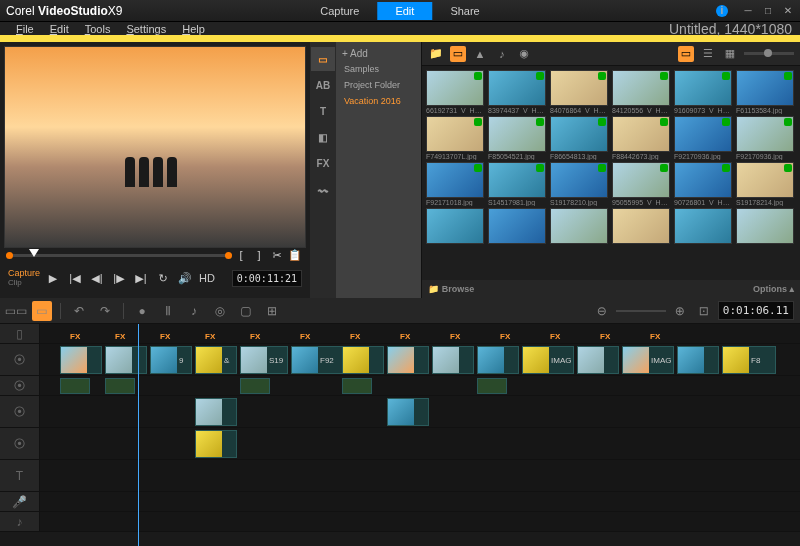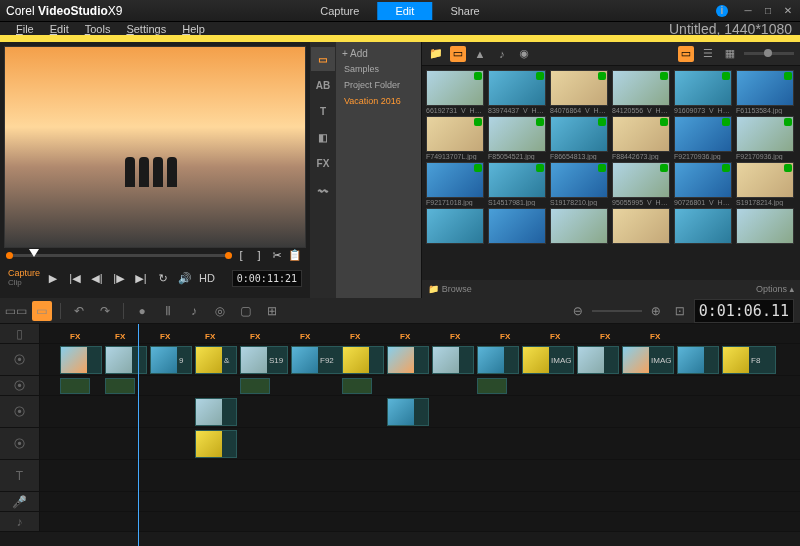--- a/index.html
+++ b/index.html
@@ -51,30 +51,30 @@
 .lib-grid { flex: 1; overflow: hidden; padding: 4px; }
 .grid-row { display: flex; gap: 4px; margin-bottom: 2px; }
 .thumb { width: 58px; }
 .thumb-img { width: 58px; height: 36px; background: linear-gradient(135deg,#87ceeb,#f4a460); position: relative; border: 1px solid #333; }
 .thumb-img.t1 { background: linear-gradient(135deg,#b0d4e3,#8aa88a); }
 .thumb-img.t2 { background: linear-gradient(135deg,#5bb5d8,#2a7a9a); }
 .thumb-img.t3 { background: linear-gradient(135deg,#e8d4a0,#c4a878); }
 .thumb-img.t4 { background: linear-gradient(135deg,#4a9fd8,#2060a0); }
 .thumb-check { position: absolute; top: 1px; right: 1px; width: 8px; height: 8px; background: #0a0; border-radius: 2px; }
 .thumb-label { font-size: 7px; color: #888; white-space: nowrap; overflow: hidden; text-overflow: ellipsis; padding-top: 1px; }
-.lib-footer { height: 18px; background: #262626; display: flex; align-items: center; padding: 0 6px; font-size: 9px; color: #888; }
+.lib-footer { height: 18px; background: #262626; display: flex; align-items: center; padding: 0 6px; font-size: 9px; color: #888; font-weight: bold; }
 .lib-footer .opt { margin-left: auto; cursor: pointer; }
 .timeline-area { height: 248px; background: #1a1a1a; display: flex; flex-direction: column; }
 .tl-toolbar { height: 26px; background: #262626; display: flex; align-items: center; padding: 0 6px; gap: 6px; border-bottom: 1px solid #111; }
 .tlbtn { width: 20px; height: 20px; display: flex; align-items: center; justify-content: center; cursor: pointer; color: #888; font-size: 12px; }
 .tlbtn.y { background: #ff9933; border-radius: 2px; }
 .tl-sep { width: 1px; height: 16px; background: #444; margin: 0 2px; }
 .tl-zoom { display: flex; align-items: center; gap: 4px; margin-left: auto; }
 .zoom-track { width: 50px; height: 2px; background: #444; }
-.tl-time { font-family: monospace; font-size: 15px; color: #ddd; background: #0a0a0a; padding: 2px 4px; border: 1px solid #333; }
+.tl-time { font-family: monospace; font-size: 11px; color: #ddd; background: #0a0a0a; padding: 2px 4px; border: 1px solid #333; }
 .tl-ruler { height: 16px; background: #1e1e1e; display: flex; padding-left: 40px; font-size: 8px; color: #777; align-items: center; border-bottom: 1px solid #111; }
 .ruler-mark { width: 52px; }
 .tl-tracks { flex: 1; overflow: hidden; position: relative; }
 .track-row { display: flex; height: 32px; border-bottom: 1px solid #111; }
 .track-row.thin { height: 20px; }
 .track-head { width: 40px; background: #262626; display: flex; align-items: center; justify-content: center; color: #666; font-size: 12px; border-right: 1px solid #111; }
 .track-content { flex: 1; position: relative; background: #161616; }
 .clip { position: absolute; top: 2px; height: 28px; border: 1px solid #2a5a5a; background: #1a3a3a; display: flex; align-items: center; overflow: hidden; }
 .clip.thin { height: 16px; }
 .clip-thumb { width: 26px; height: 100%; background: linear-gradient(135deg,#87ceeb,#f4a460); flex-shrink: 0; }

